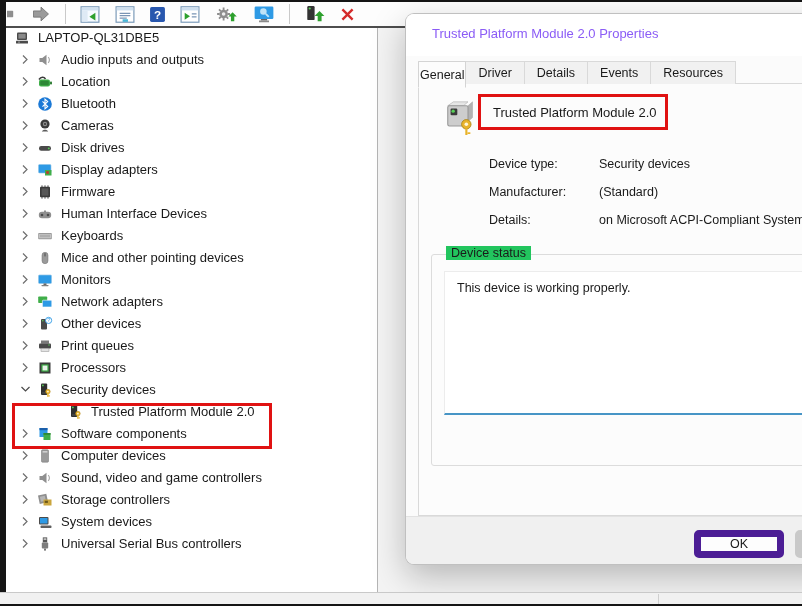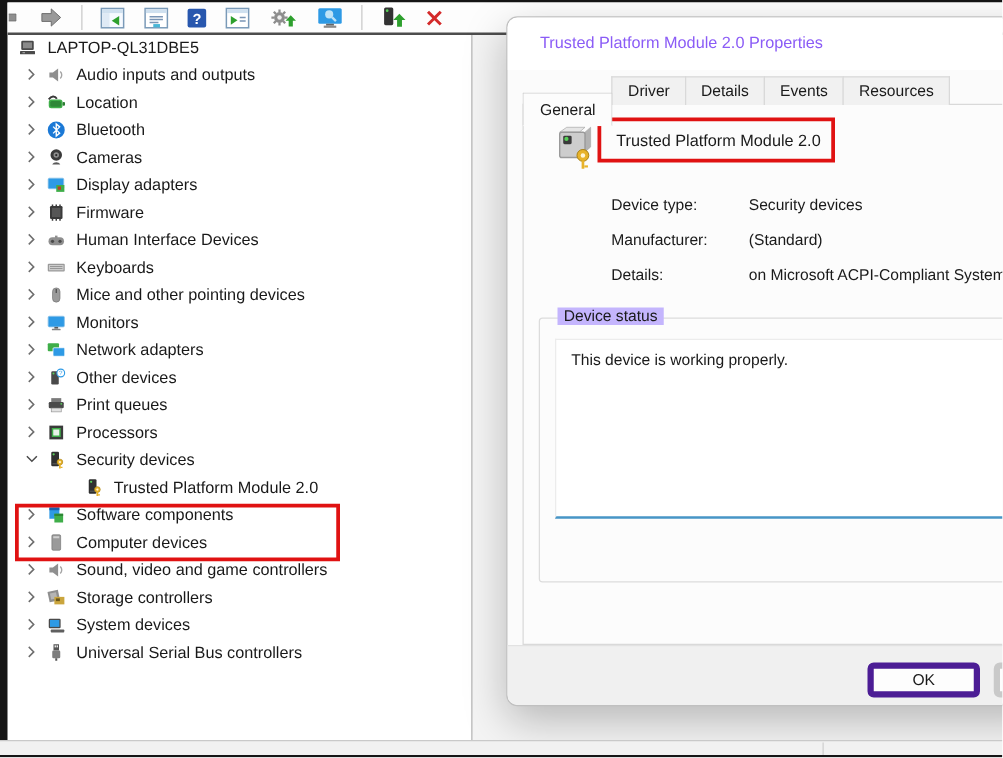--- a/index.html
+++ b/index.html
@@ -44,41 +44,41 @@
 
   
   .dialog { position:absolute; left:406px; top:14px; width:432px; height:550px; background:#fbfbfb;
             border-radius:8px; box-shadow:0 0 0 1px #c0c0c0, 0 12px 34px rgba(0,0,0,.26);
             z-index:10; overflow:hidden; }
   .dlg-titlebar { position:absolute; left:0; top:0; width:100%; height:42px; background:#fff; }
   .dlg-title { position:absolute; left:26px; top:12px; font-size:13px; color:#8b5cf6; }
   .tabs { position:absolute; left:12px; top:44px; height:26px; display:flex; align-items:flex-end; z-index:3; }
   .tab { font-size:12.5px; color:#1a1a1a; background:#f1f1f1; border:1px solid #d9d9d9; border-bottom:none;
          padding:4px 12px 4px 12px; height:23px; margin-left:-1px; }
-  .tab.active { background:#fcfcfc; height:27px; padding:6px 13px; position:relative; top:17px; z-index:4;
+  .tab.active { background:#fcfcfc; height:27px; padding:6px 1px; position:relative; top:4px; z-index:4;
                 border:1px solid #d4d4d4; border-bottom:1px solid #fcfcfc; margin-left:0; border-radius:1px 1px 0 0; }
   .tab-page { position:absolute; left:12px; top:69px; width:880px; height:433px; background:#fcfcfc;
               border:1px solid #d9d9d9; z-index:2; }
   .dev-icon { position:absolute; left:22px; top:13px; width:36px; height:40px; }
   .name-redbox { position:absolute; left:59px; top:10px; width:190px; height:36px; border:3px solid #e01212;
                  display:flex; align-items:center; }
   .name-redbox span { padding-left:12px; font-size:13px; color:#1a1a1a; white-space:nowrap; }
   .fields { position:absolute; left:70px; top:66px; white-space:nowrap; }
   .frow { height:28px; line-height:28px; font-size:12.5px; color:#1a1a1a; }
   .flabel { display:inline-block; width:110px; }
   .group { position:absolute; left:12px; top:170px; width:860px; height:212px;
            border:1px solid #dcdcdc; border-radius:3px; }
-  .group-label { position:absolute; left:14px; top:-9px; background:#c4b5fd; padding:0 5px;
+  .group-label { position:absolute; left:14px; top:-9px; background:#22c55e; padding:0 5px;
                  font-size:12.5px; color:#1a1a1a; }
   .status-box { position:absolute; left:12px; top:16px; width:830px; height:144px; background:#fff;
                 border:1px solid #ececec; border-bottom:2px solid #4795c6; }
   .status-box .txt { padding:9px 12px; font-size:12.5px; color:#1a1a1a; }
   .dlg-footer { position:absolute; left:0; top:502px; width:100%; height:48px; background:#f0f0f0;
                 border-top:1px solid #e2e2e2; }
-  .btn { position:absolute; top:13px; height:28px; background:#fdfdfd; border:5px solid #4c1d95;
+  .btn { position:absolute; top:13px; height:28px; background:#fdfdfd; border:7px solid #4c1d95;
          border-radius:5px; font-size:12.5px; color:#1a1a1a; display:flex; align-items:center; justify-content:center; }
   .btn-ok { left:288px; width:90px; }
   .btn-sliver { left:389px; width:70px; border-color:#c9c9c9; }
 </style>
 </head>
 <body>
 
 <div id="stage">
   <div class="edge-top"></div>
   <div class="edge-left"></div>
@@ -222,20 +222,34 @@
         </span>
         <span class="ticon">
           <svg viewBox="0 0 16 16">
             <circle cx="8" cy="6" r="4.6" fill="#3a3a3a"></circle>
             <circle cx="8" cy="6" r="2.2" fill="#8d8d8d"></circle>
             <circle cx="8" cy="6" r="0.9" fill="#2a2a2a"></circle>
             <path d="M4.8 13.5c1.2-2.2 5.2-2.2 6.4 0z" fill="#5a5a5a"></path>
           </svg>
         </span>
         <span class="tlabel">Cameras</span>
+      </div>
+      <div class="tree-row lvl1">
+        <span class="chev">
+          <svg width="8" height="11" viewBox="0 0 8 10">
+            <path d="M2 1l4 4-4 4" stroke="#6e6e6e" fill="none" stroke-width="1.2"></path>
+          </svg>
+        </span>
+        <span class="ticon">
+          <svg viewBox="0 0 16 16">
+            <rect x="2" y="6" width="12" height="4.8" rx="2.2" fill="#4a4a4a"></rect>
+            <circle cx="11.8" cy="8.4" r="0.95" fill="#58d058"></circle>
+          </svg>
+        </span>
+        <span class="tlabel">Disk drives</span>
       </div>
       <div class="tree-row lvl1">
         <span class="chev">
           <svg width="8" height="11" viewBox="0 0 8 10">
             <path d="M2 1l4 4-4 4" stroke="#6e6e6e" fill="none" stroke-width="1.2"></path>
           </svg>
         </span>
         <span class="ticon">
           <svg viewBox="0 0 16 16">
             <rect x="1.5" y="2.5" width="12.5" height="8.5" rx="1" fill="#2e9ae5" stroke="#8fc4e8" stroke-width="0.6"></rect>

